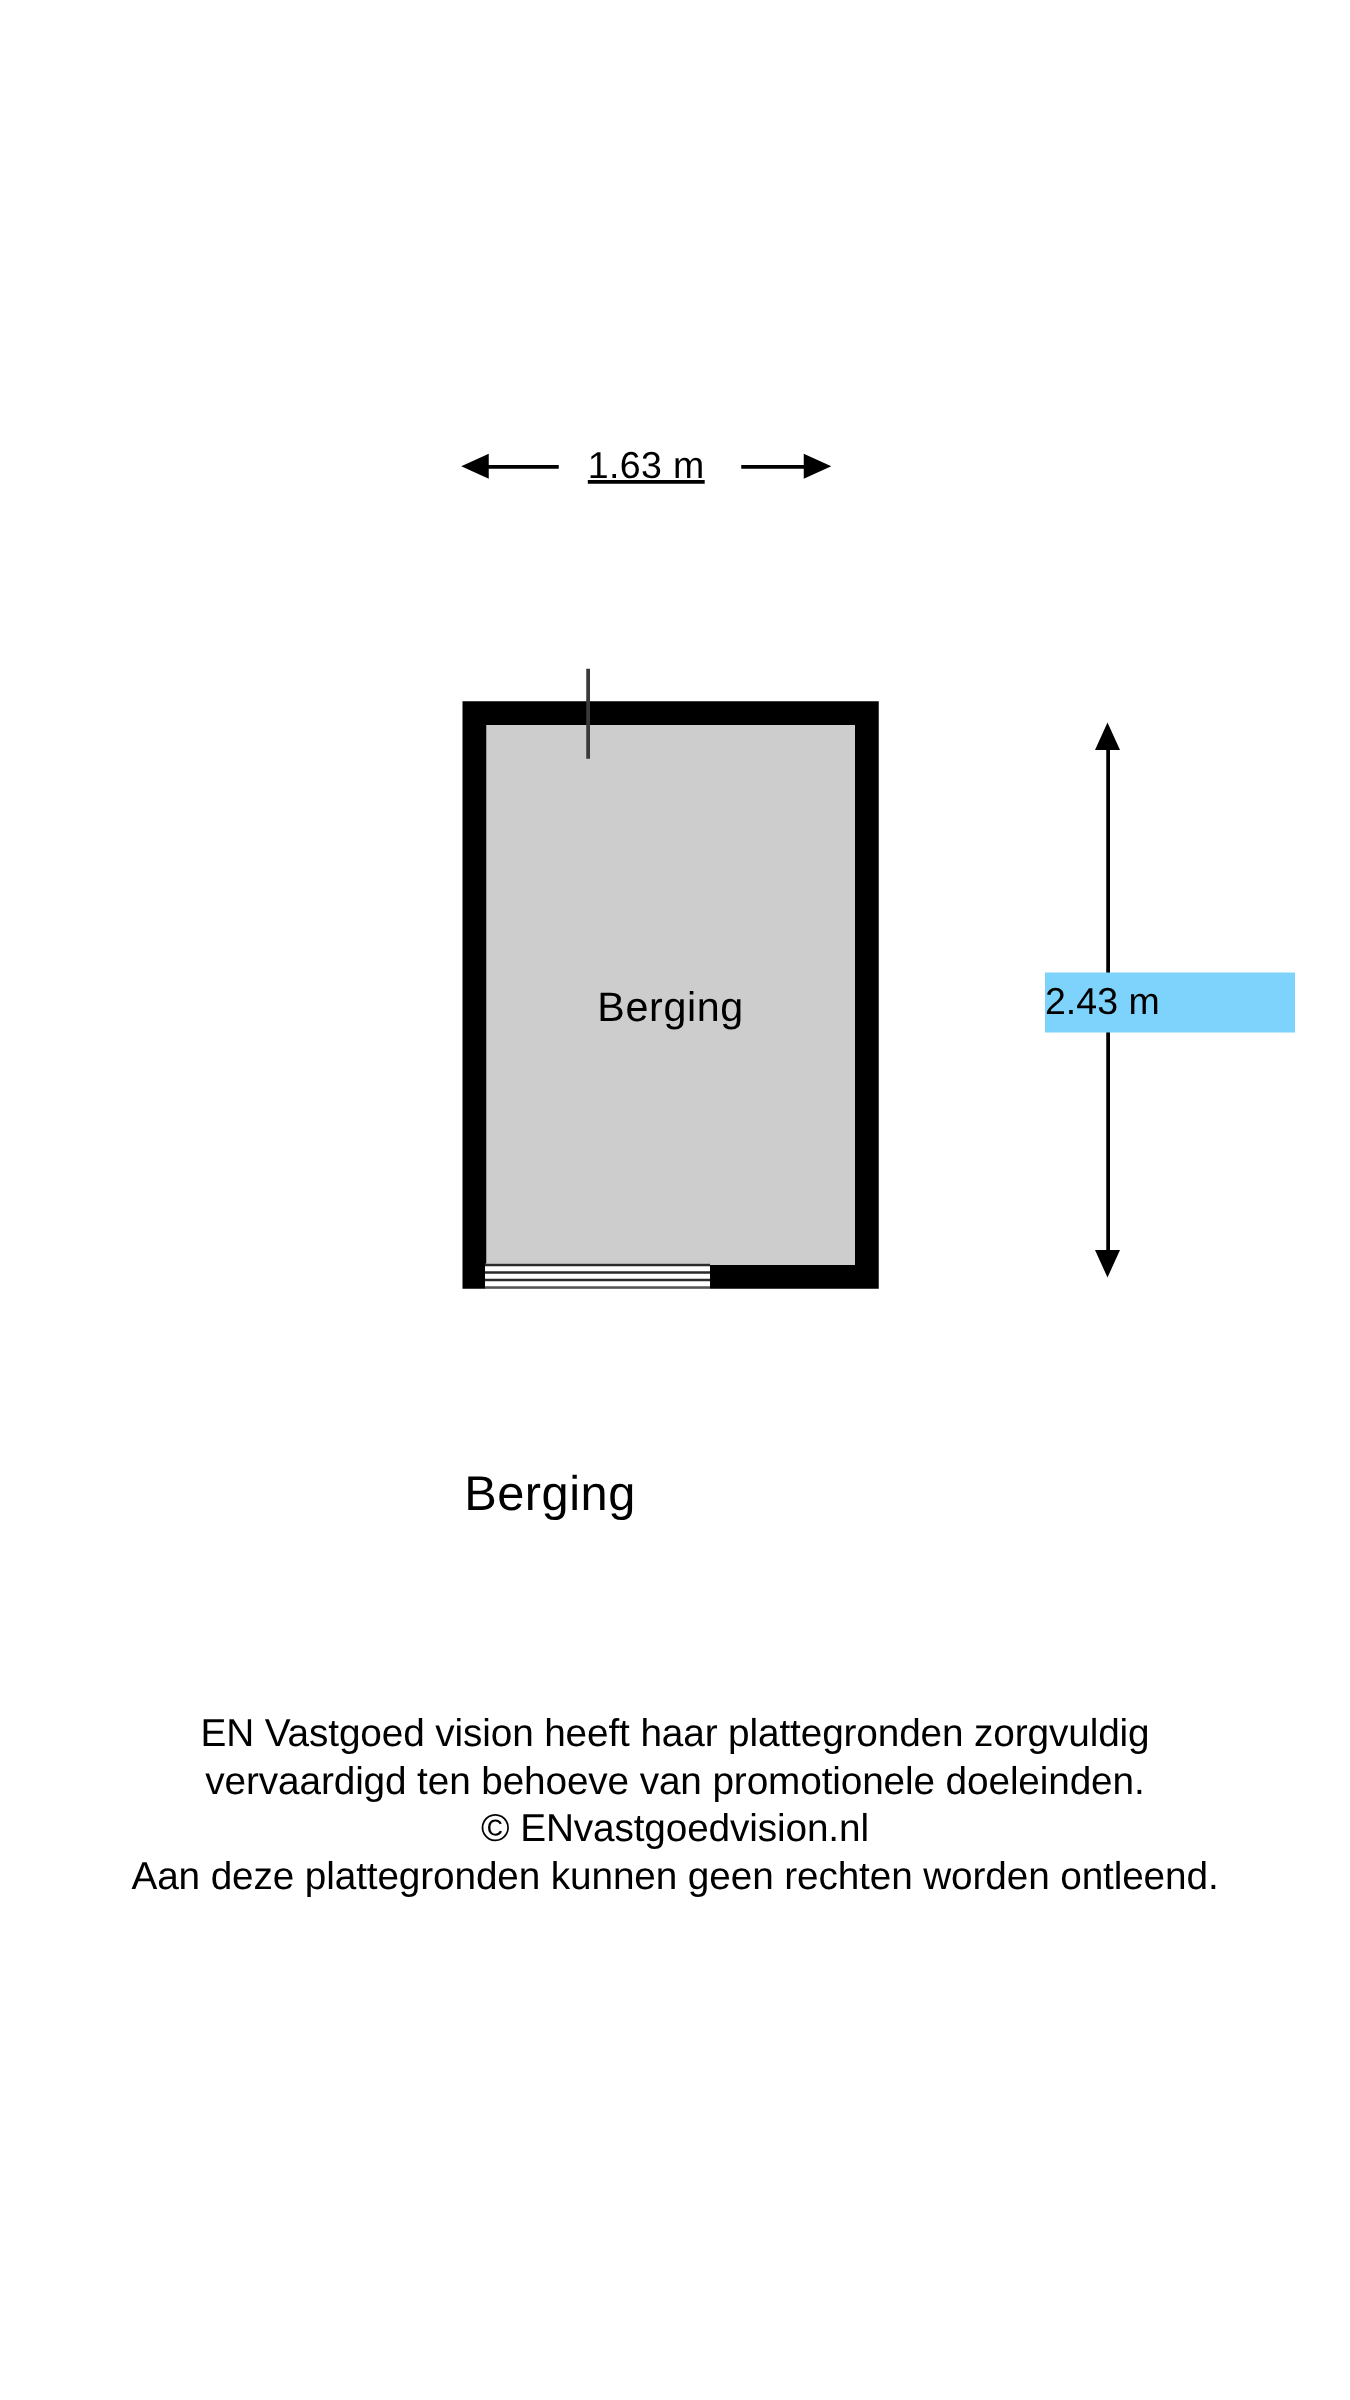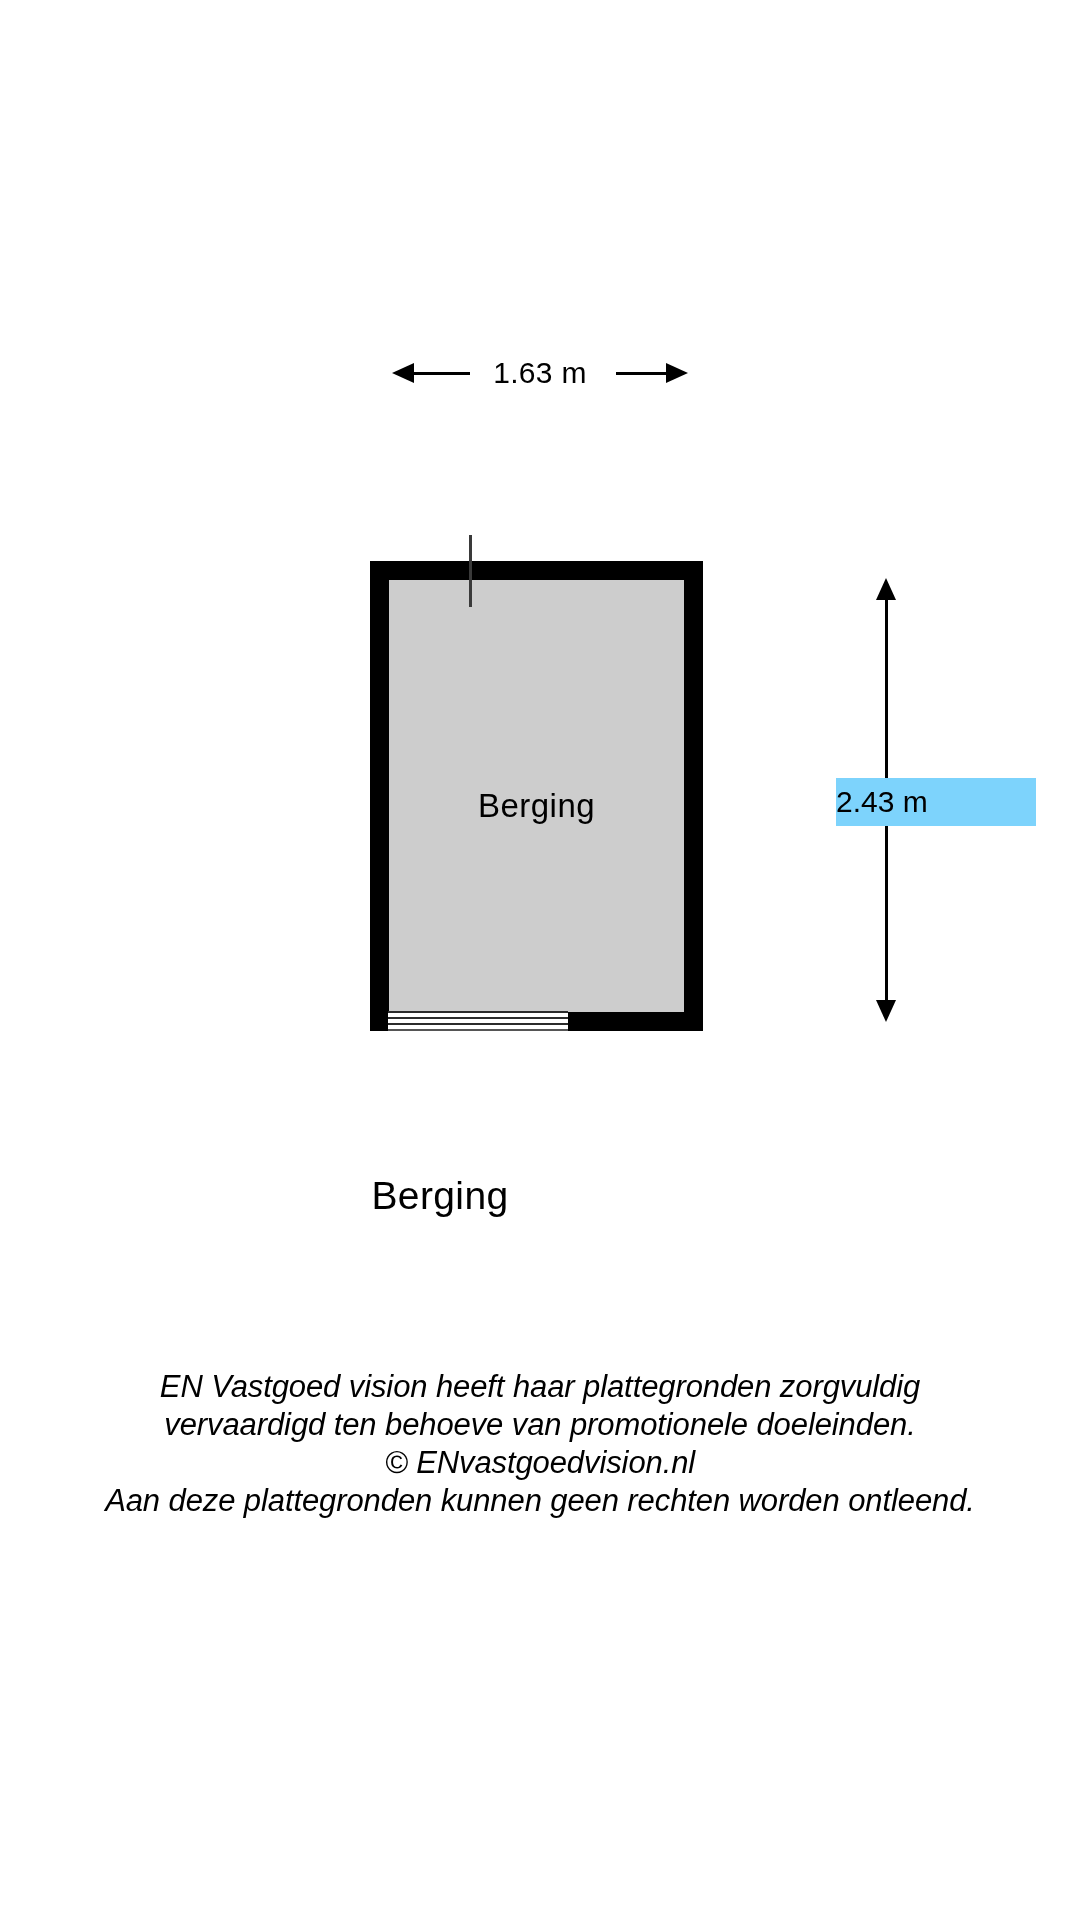--- a/index.html
+++ b/index.html
@@ -21,27 +21,28 @@
   #plan-canvas {
     position: absolute;
     left: 0; top: 0;
     width: 1080px;
     height: 1920px;
   }
 
   
   .dim-h {
     position: absolute;
-    left: 392px;
+    left: 369px;
     top: 352px;
     width: 296px;
     height: 42px;
     display: flex;
     align-items: center;
     justify-content: center;
+    text-decoration: underline;
   }
   .dim-h .bar {
     position: absolute;
     top: 50%;
     height: 0;
     border-top: 3px solid #000;
     margin-top: -1px;
   }
   .dim-h .bar-left  { left: 14px; width: 64px; }
   .dim-h .bar-right { right: 14px; width: 58px; }
@@ -182,21 +183,21 @@
   .footer {
     position: absolute;
     left: 0;
     top: 1368px;
     width: 1080px;
     text-align: center;
     font-size: 31px;
     line-height: 38px;
     letter-spacing: -0.1px;
   }
-  .footer .line { display: block; white-space: nowrap; font-style: italic; }
+  .footer .line { display: block; white-space: nowrap; }
 </style>
 </head>
 <body>
 
 <div id="plan-canvas">
 
   <div class="dim-h">
     <span class="arrow-left"></span>
     <span class="bar bar-left"></span>
     <span class="bar bar-right"></span>

